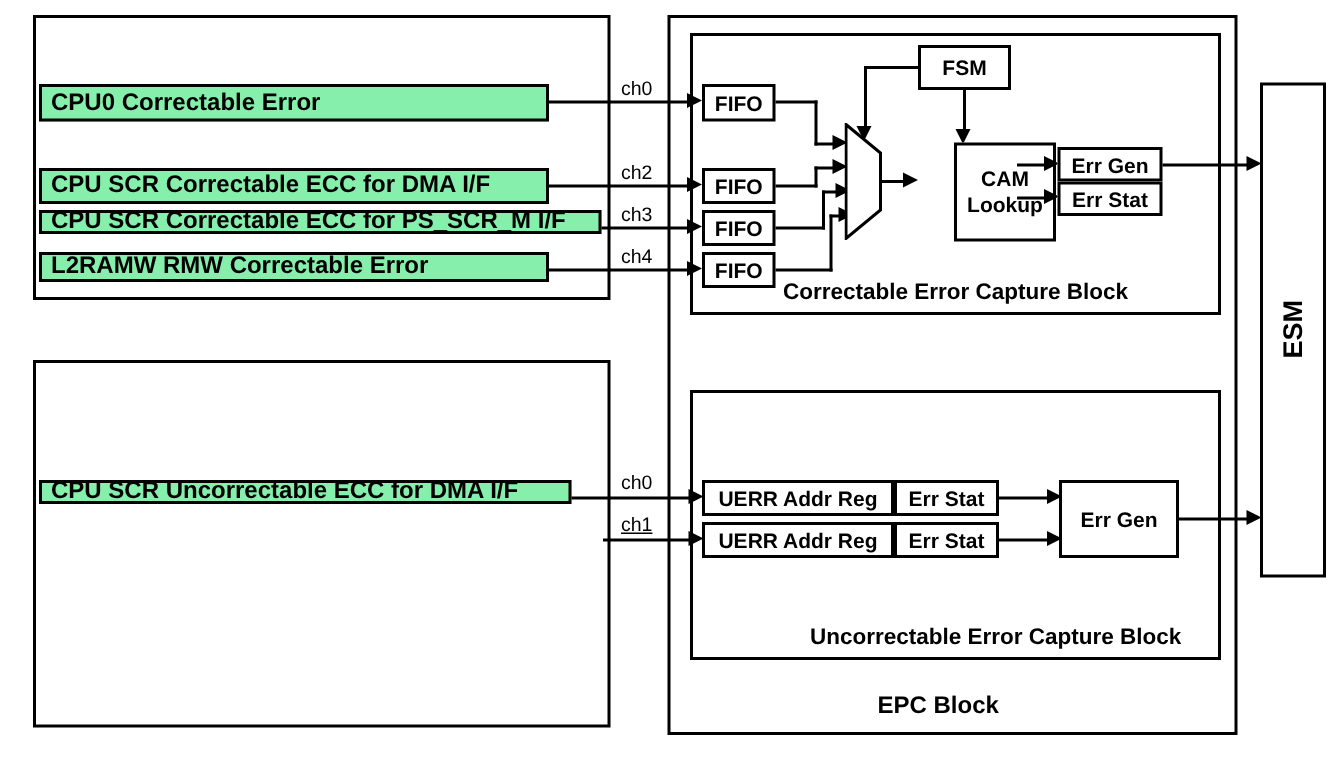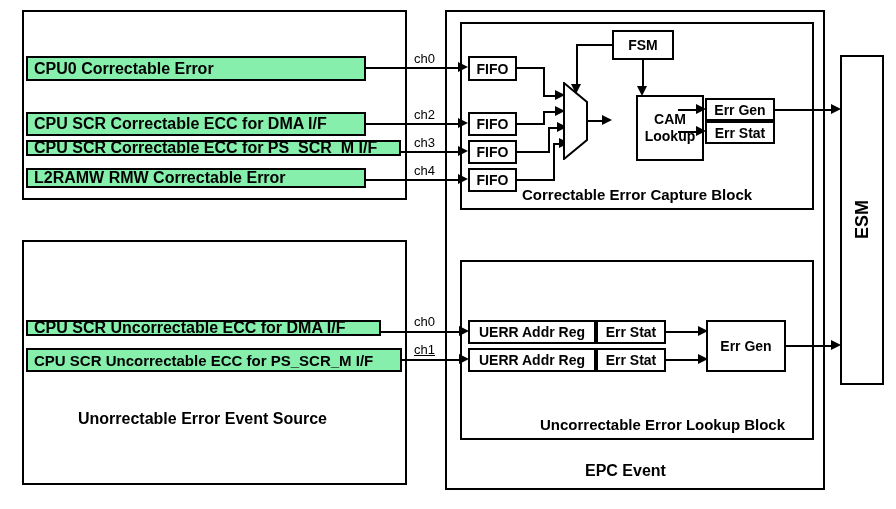--- a/index.html
+++ b/index.html
@@ -119,31 +119,27 @@
     <span>CPU SCR Correctable ECC for DMA I/F</span>
   </div>
   <div class="srcbox" style="left:26px; top:140px; width:375px; height:16px;">
     <span>CPU  SCR Correctable ECC for PS_SCR_M I/F</span>
   </div>
   <div class="srcbox" style="left:26px; top:168px; width:340px; height:20px;">
     <span>L2RAMW RMW Correctable Error</span>
   </div>
 
   <div class="box" style="left:22px; top:240px; width:385px; height:245px;"></div>
-  <div class="title" style="left:78px; top:410px;">Unorrectable Error Event Source</div>
 
   <div class="srcbox" style="left:26px; top:320px; width:355px; height:16px;">
     <span>CPU SCR Uncorrectable ECC for DMA I/F</span>
   </div>
-  <div class="srcbox" style="left:26px; top:348px; width:376px; height:24px; font-size:15px;">
-    <span>CPU SCR Uncorrectable ECC for PS_SCR_M I/F</span>
-  </div>
 
   <div class="box" style="left:445px; top:10px; width:380px; height:480px;"></div>
-  <div class="title" style="left:585px; top:462px;">EPC Event</div>
+  <div class="title" style="left:585px; top:462px;">EPC Block</div>
 
   <div class="box" style="left:460px; top:22px; width:354px; height:188px;"></div>
   <div class="title" style="left:522px; top:186px; font-size:15px;">Correctable Error Capture Block</div>
 
   <div class="small" style="left:468px; top:56px; width:49px; height:25px;">FIFO</div>
   <div class="small" style="left:468px; top:112px; width:49px; height:24px;">FIFO</div>
   <div class="small" style="left:468px; top:140px; width:49px; height:24px;">FIFO</div>
   <div class="small" style="left:468px; top:168px; width:49px; height:24px;">FIFO</div>
 
   <div class="ch" style="left:414px; top:51px;">ch0</div>
@@ -208,21 +204,21 @@
   <div class="hline" style="left:678px; top:131px; width:20px;"></div>
   <div class="arrow-r" style="left:696px; top:126px;"></div>
 
   <div class="small" style="left:705px; top:98px; width:70px; height:23px;">Err Gen</div>
   <div class="small" style="left:705px; top:121px; width:70px; height:23px;">Err Stat</div>
 
   <div class="hline" style="left:775px; top:109px; width:58px;"></div>
   <div class="arrow-r" style="left:831px; top:104px;"></div>
 
   <div class="box" style="left:460px; top:260px; width:354px; height:180px;"></div>
-  <div class="title" style="left:540px; top:416px; font-size:15px;">Uncorrectable Error Lookup Block</div>
+  <div class="title" style="left:540px; top:416px; font-size:15px;">Uncorrectable Error Capture Block</div>
 
   <div class="ch" style="left:414px; top:314px;">ch0</div>
   <div class="ch" style="left:414px; top:342px;text-decoration:underline;">ch1</div>
 
   <div class="hline" style="left:381px; top:331px; width:80px;"></div>
   <div class="arrow-r" style="left:459px; top:326px;"></div>
   <div class="hline" style="left:402px; top:359px; width:59px;"></div>
   <div class="arrow-r" style="left:459px; top:354px;"></div>
 
   <div class="small" style="left:468px; top:320px; width:128px; height:24px;">UERR Addr Reg</div>

